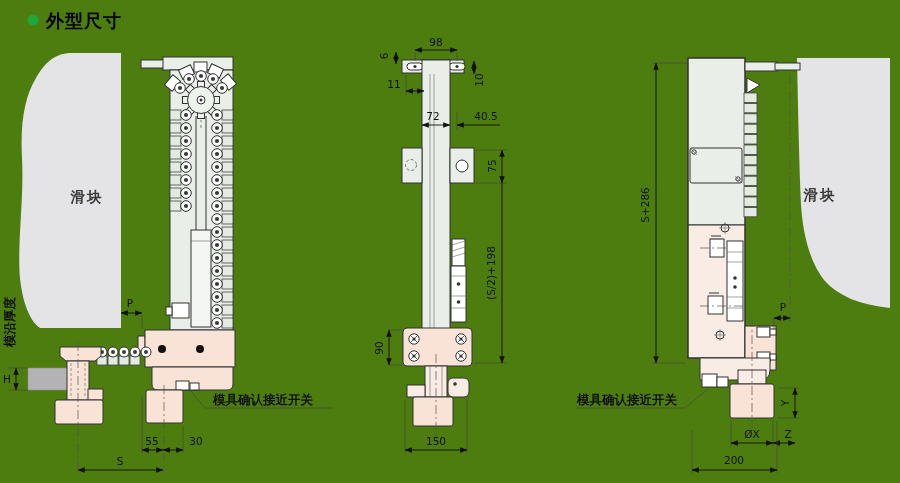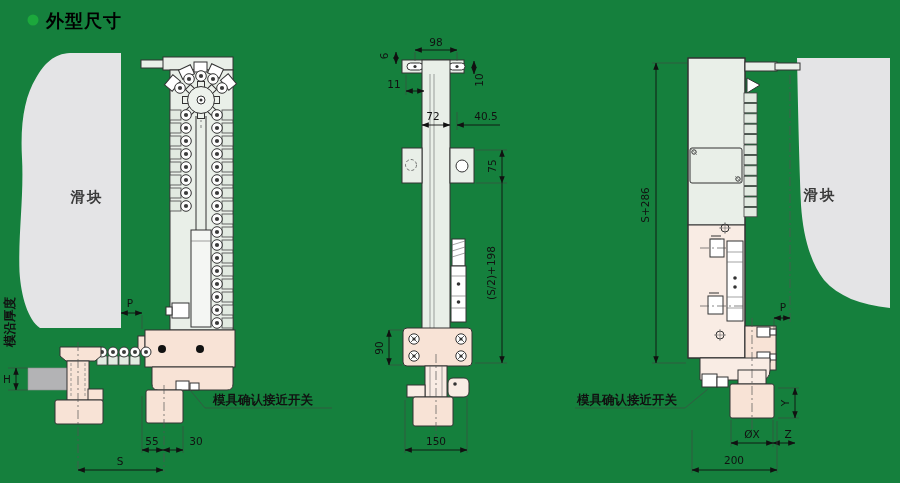--- a/index.html
+++ b/index.html
@@ -1,16 +1,16 @@
 <!DOCTYPE html>
 <html><head>
 <meta charset="utf-8">
 <style>
   html,body{margin:0;padding:0;background:#fff;}
-  #stage{position:relative;width:900px;height:483px;background:#15803d;overflow:hidden;
+  #stage{position:relative;width:900px;height:483px;background:#4d7c0f;overflow:hidden;
          font-family:"Liberation Sans", sans-serif;}
   svg{position:absolute;left:0;top:0;}
   .grn{fill:#e9efe8;stroke:#333;stroke-width:1;}
   .grn2{fill:#e2eae1;stroke:#444;stroke-width:0.8;}
   .pnk{fill:#f8e3d6;stroke:#333;stroke-width:1;}
   .pnk2{fill:#f9ece4;stroke:#333;stroke-width:1;}
   .wht{fill:#ffffff;stroke:#333;stroke-width:1;}
   .gray{fill:#e4e4e6;stroke:none;}
   .dgray{fill:#b3b3b5;stroke:#8f8f91;stroke-width:0.6;}
   .ol{fill:none;stroke:#333;stroke-width:1;}

